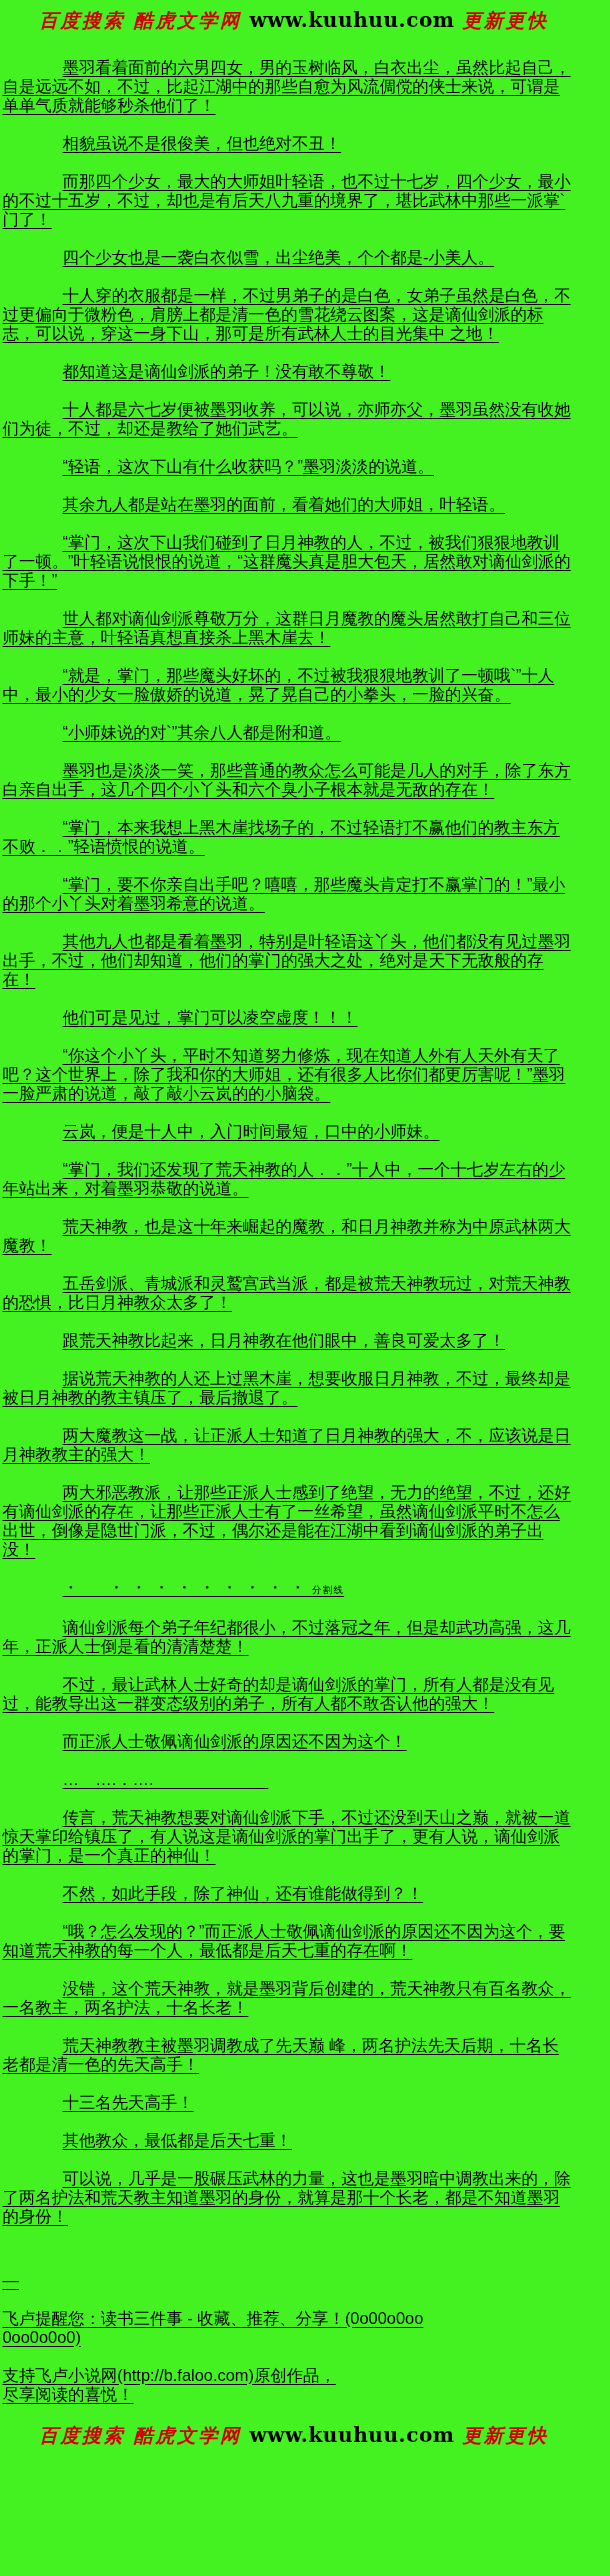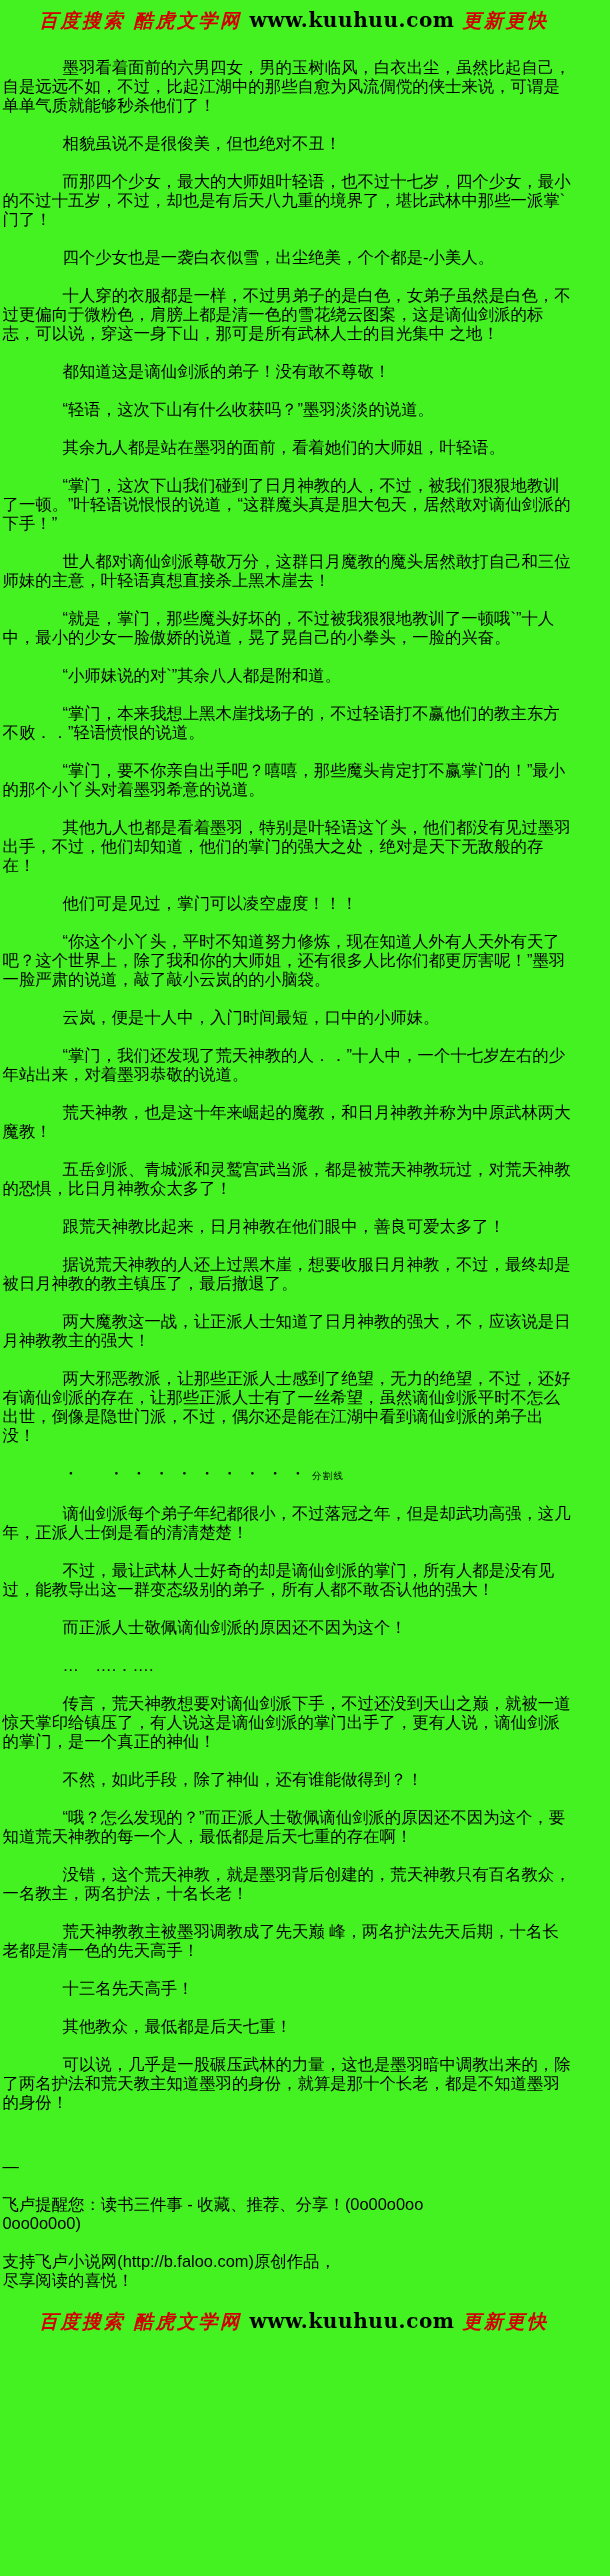--- a/index.html
+++ b/index.html
@@ -34,20 +34,21 @@
     letter-spacing: 0.6px;
     margin: 0 5px;
   }
 
   
   .content { padding: 1.3px 6.3px 0 2.5px; }
   .para {
     font-size: 16.4px;
     line-height: 19px;
     margin: 19px 0;
+    text-decoration: underline;
     text-underline-offset: 3.1px;
     white-space: pre-wrap;
     word-break: break-all;
   }
   .para.indent { text-indent: 60px; }
   .para.plain  { text-indent: 0; }
   .para.dash   { text-indent: 0; margin-top: 45px; }
   .para.separator { text-indent: 60px; letter-spacing: 6.3px; }
   .para.separator .sep-label { font-size: 9.4px; letter-spacing: 1.3px; text-align: center; }
 
@@ -64,26 +65,28 @@
     <span class="brand-calligraphy">更新更快</span>
   </div>
 
   <div class="content">
       <p class="para indent">墨羽看着面前的六男四女，男的玉树临风，白衣出尘，虽然比起自己，自是远远不如，不过，比起江湖中的那些自愈为风流倜傥的侠士来说，可谓是单单气质就能够秒杀他们了！</p>
       <p class="para indent">相貌虽说不是很俊美，但也绝对不丑！</p>
       <p class="para indent">而那四个少女，最大的大师姐叶轻语，也不过十七岁，四个少女，最小的不过十五岁，不过，却也是有后天八九重的境界了，堪比武林中那些一派掌`门了！</p>
       <p class="para indent">四个少女也是一袭白衣似雪，出尘绝美，个个都是-小美人。</p>
       <p class="para indent">十人穿的衣服都是一样，不过男弟子的是白色，女弟子虽然是白色，不过更偏向于微粉色，肩膀上都是清一色的雪花绕云图案，这是谪仙剑派的标志，可以说，穿这一身下山，那可是所有武林人士的目光集中 之地！</p>
       <p class="para indent">都知道这是谪仙剑派的弟子！没有敢不尊敬！</p>
+      <p class="para indent">十人都是六七岁便被墨羽收养，可以说，亦师亦父，墨羽虽然没有收她们为徒，不过，却还是教给了她们武艺。</p>
       <p class="para indent">“轻语，这次下山有什么收获吗？”墨羽淡淡的说道。</p>
       <p class="para indent">其余九人都是站在墨羽的面前，看着她们的大师姐，叶轻语。</p>
       <p class="para indent">“掌门，这次下山我们碰到了日月神教的人，不过，被我们狠狠地教训了一顿。”叶轻语说恨恨的说道，“这群魔头真是胆大包天，居然敢对谪仙剑派的下手！”</p>
       <p class="para indent">世人都对谪仙剑派尊敬万分，这群日月魔教的魔头居然敢打自己和三位师妹的主意，叶轻语真想直接杀上黑木崖去！</p>
       <p class="para indent">“就是，掌门，那些魔头好坏的，不过被我狠狠地教训了一顿哦`”十人中，最小的少女一脸傲娇的说道，晃了晃自己的小拳头，一脸的兴奋。</p>
       <p class="para indent">“小师妹说的对`”其余八人都是附和道。</p>
+      <p class="para indent">墨羽也是淡淡一笑，那些普通的教众怎么可能是几人的对手，除了东方白亲自出手，这几个四个小丫头和六个臭小子根本就是无敌的存在！</p>
       <p class="para indent">“掌门，本来我想上黑木崖找场子的，不过轻语打不赢他们的教主东方不败．．”轻语愤恨的说道。</p>
       <p class="para indent">“掌门，要不你亲自出手吧？嘻嘻，那些魔头肯定打不赢掌门的！”最小的那个小丫头对着墨羽希意的说道。</p>
       <p class="para indent">其他九人也都是看着墨羽，特别是叶轻语这丫头，他们都没有见过墨羽出手，不过，他们却知道，他们的掌门的强大之处，绝对是天下无敌般的存在！</p>
       <p class="para indent">他们可是见过，掌门可以凌空虚度！！！</p>
       <p class="para indent">“你这个小丫头，平时不知道努力修炼，现在知道人外有人天外有天了吧？这个世界上，除了我和你的大师姐，还有很多人比你们都更厉害呢！”墨羽一脸严肃的说道，敲了敲小云岚的的小脑袋。</p>
       <p class="para indent">云岚，便是十人中，入门时间最短，口中的小师妹。</p>
       <p class="para indent">“掌门，我们还发现了荒天神教的人．．”十人中，一个十七岁左右的少年站出来，对着墨羽恭敬的说道。</p>
       <p class="para indent">荒天神教，也是这十年来崛起的魔教，和日月神教并称为中原武林两大魔教！</p>
       <p class="para indent">五岳剑派、青城派和灵鹫宫武当派，都是被荒天神教玩过，对荒天神教的恐惧，比日月神教众太多了！</p>
       <p class="para indent">跟荒天神教比起来，日月神教在他们眼中，善良可爱太多了！</p>

